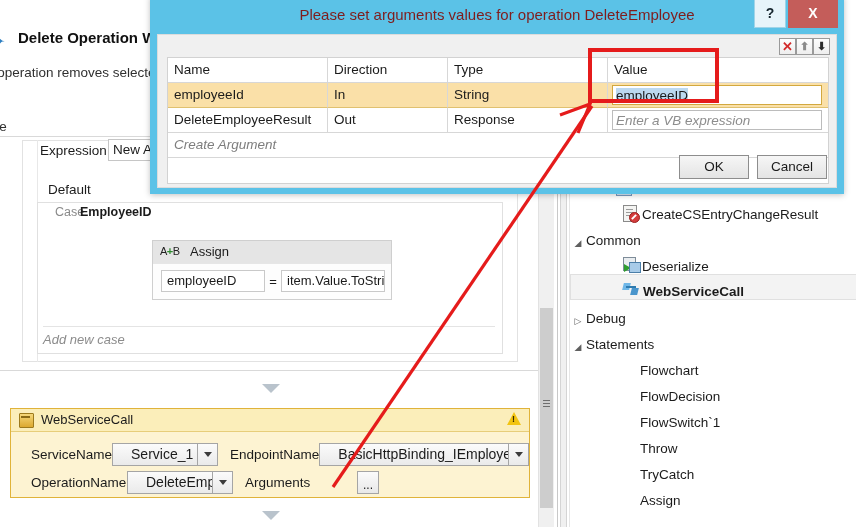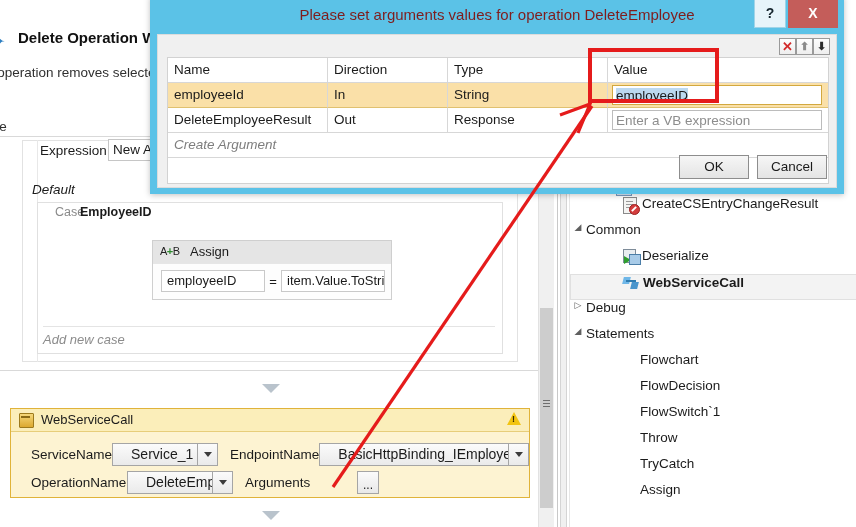--- a/index.html
+++ b/index.html
@@ -96,24 +96,23 @@
     box-sizing: border-box;
     font-size: 13.5px;
     color: #1b1b1b;
     padding: 2px 4px;
     overflow: hidden;
     white-space: nowrap;
   }
 
   .default-label {
     position: absolute;
-    left: 32px; top: 182px;
+    left: 48px; top: 182px;
     font-size: 13.5px;
     color: #1b1b1b;
-    font-style: italic;
   }
 
   .case-panel {
     position: absolute;
     left: 37px; top: 202px;
     width: 466px; height: 152px;
     border: 1px solid #e0e0e0;
     background: #fff;
     box-sizing: border-box;
   }
@@ -405,21 +404,21 @@
     position: absolute;
     left: 46px; top: -8px;
     width: 14px; height: 14px;
     background: #d9e8f7;
     border: 1px solid #7a9cc0;
   }
   .node {
     position: relative;
     height: 26px;
     display: flex;
-    align-items: flex-start;
+    align-items: flex-end;
     white-space: nowrap;
   }
   .node.selected {
     background: #f3f3f3;
     border: 1px solid #e0e0e0;
     box-sizing: border-box;
   }
   .node .twisty {
     width: 16px;
     text-align: center;
@@ -640,20 +639,21 @@
     white-space: nowrap;
   }
   .val-input.focused {
     border: 1px solid #d2a83f;
   }
   .val-input .sel {
     background: #bcd9f0;
   }
   .val-input.ph {
     color: #8d8d8d;
+    font-style: italic;
     border: 1px solid #bcbcbc;
   }
   .grow.create .gcell {
     font-style: italic;
     color: #7d7d7d;
     border-right: none;
     width: 662px;
   }
   .grow.blank .gcell {
     border-right: none;

